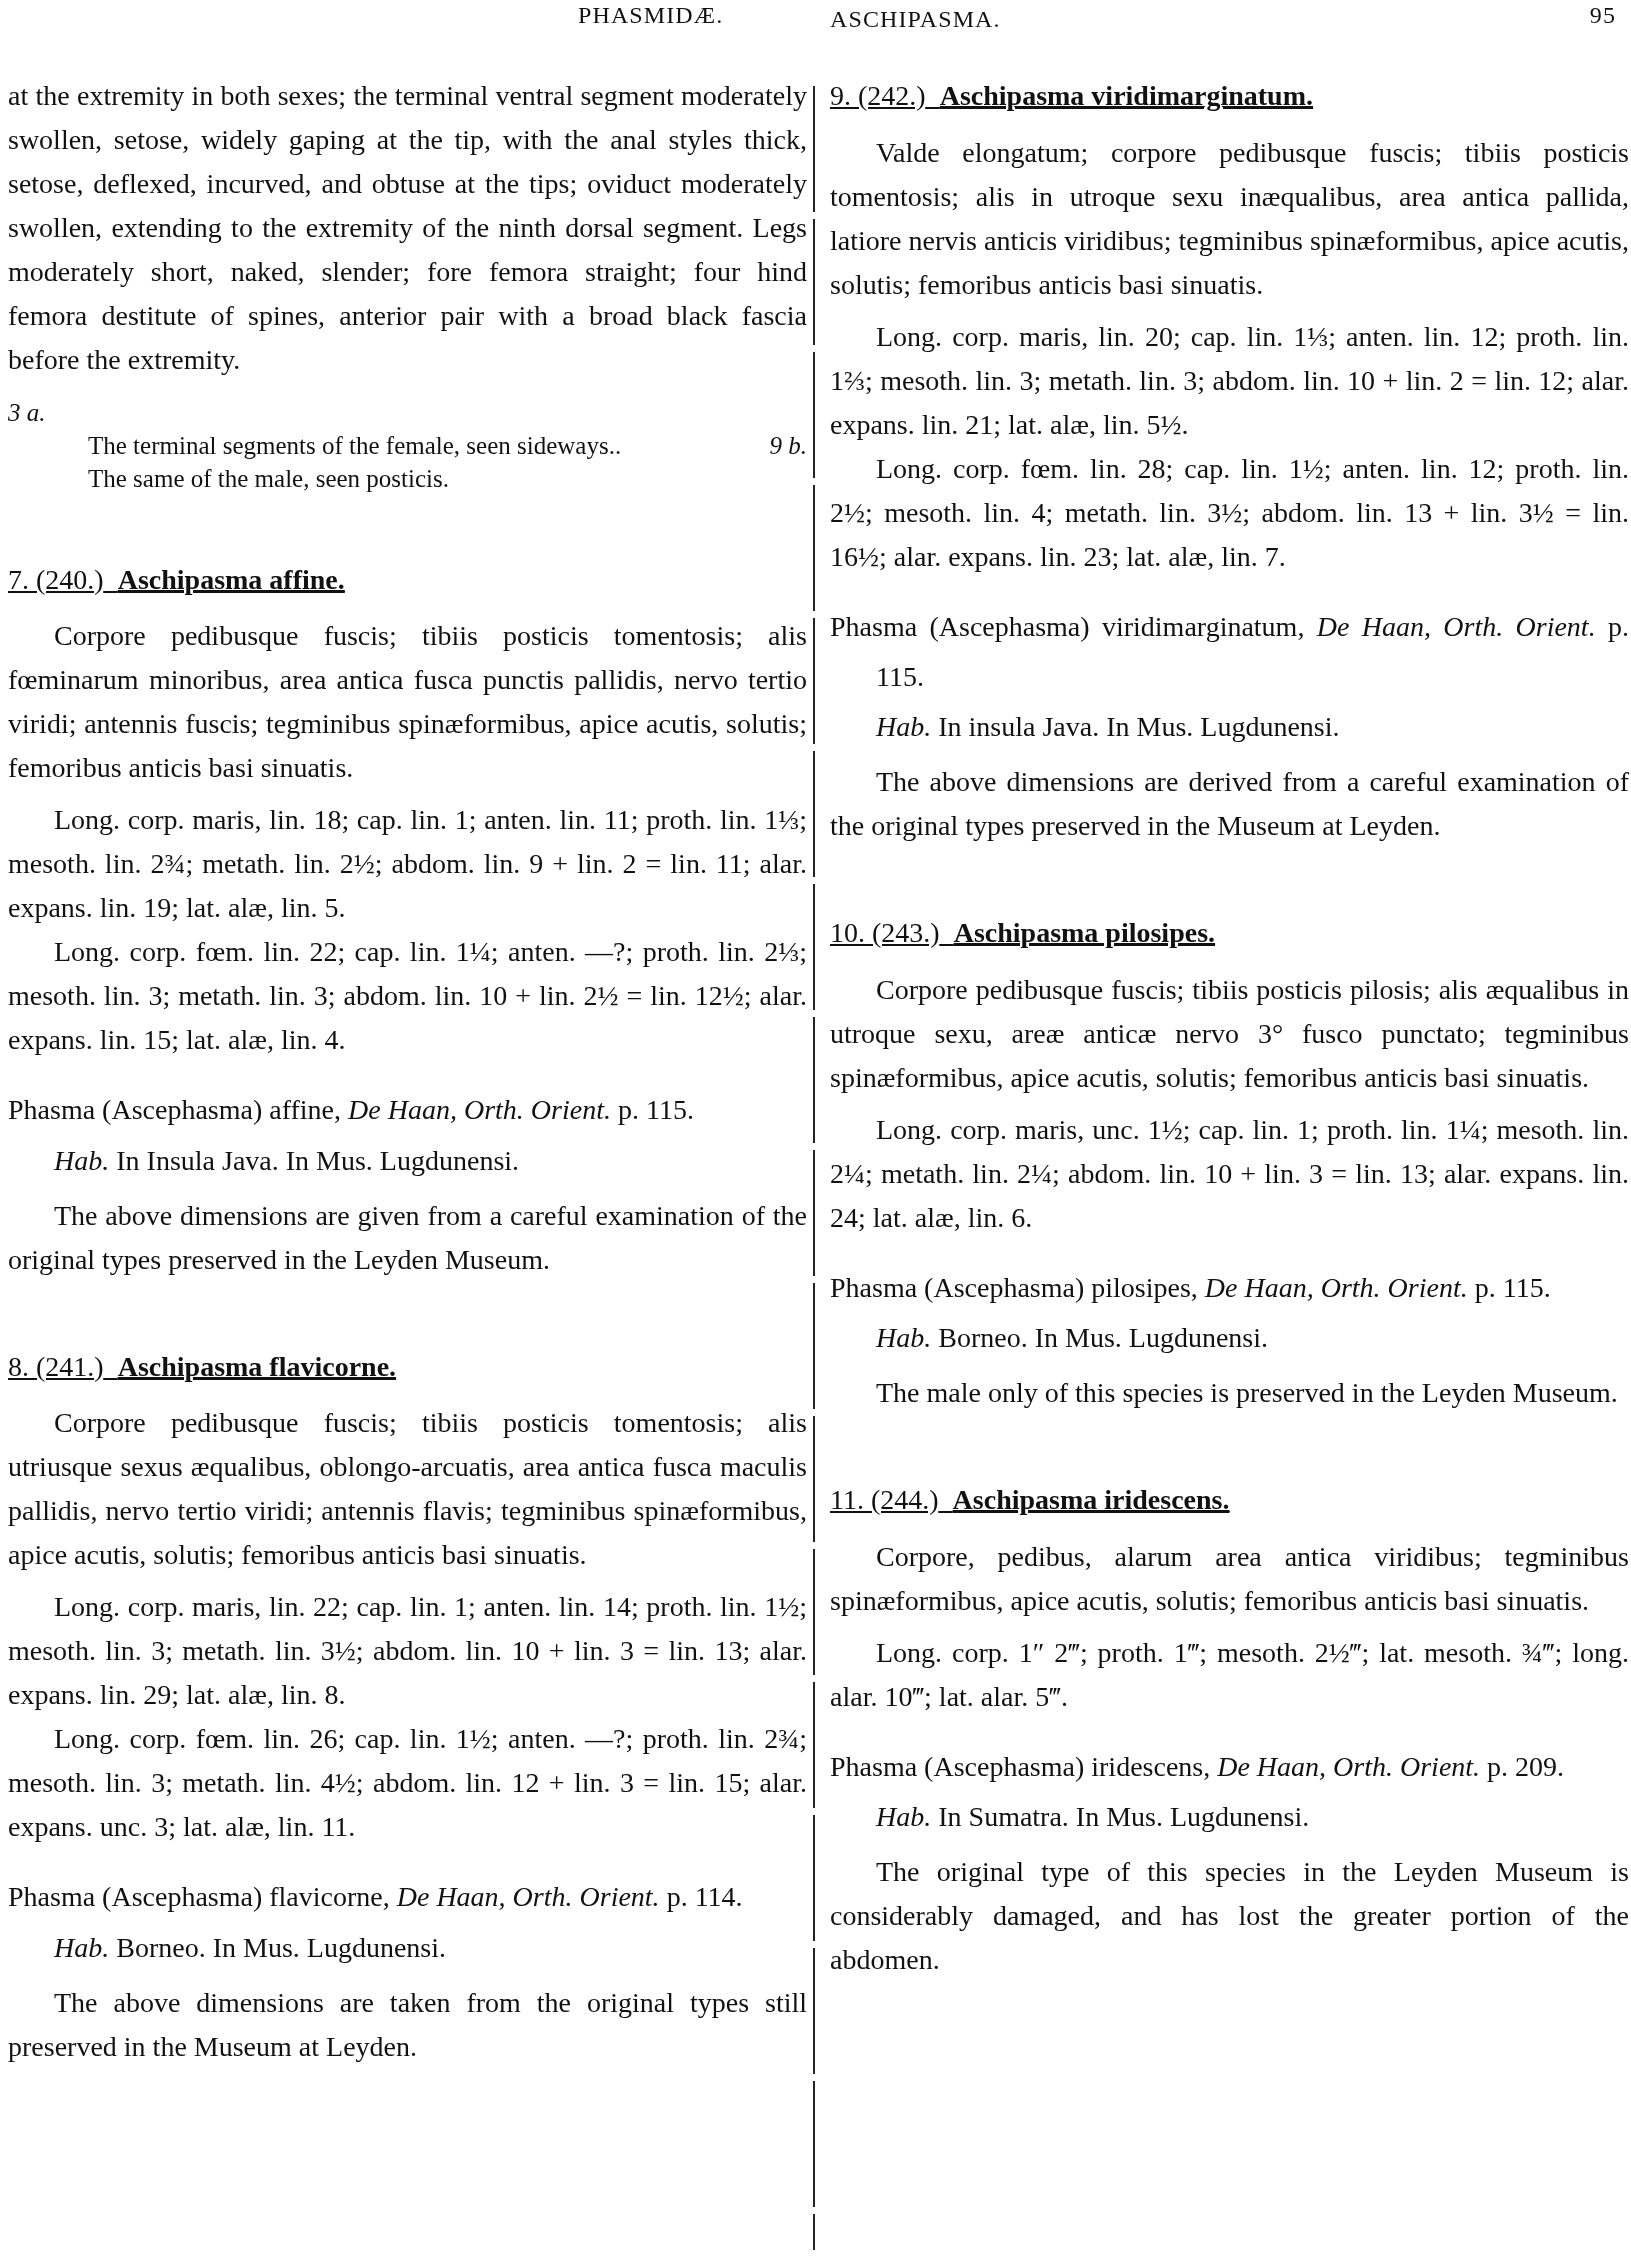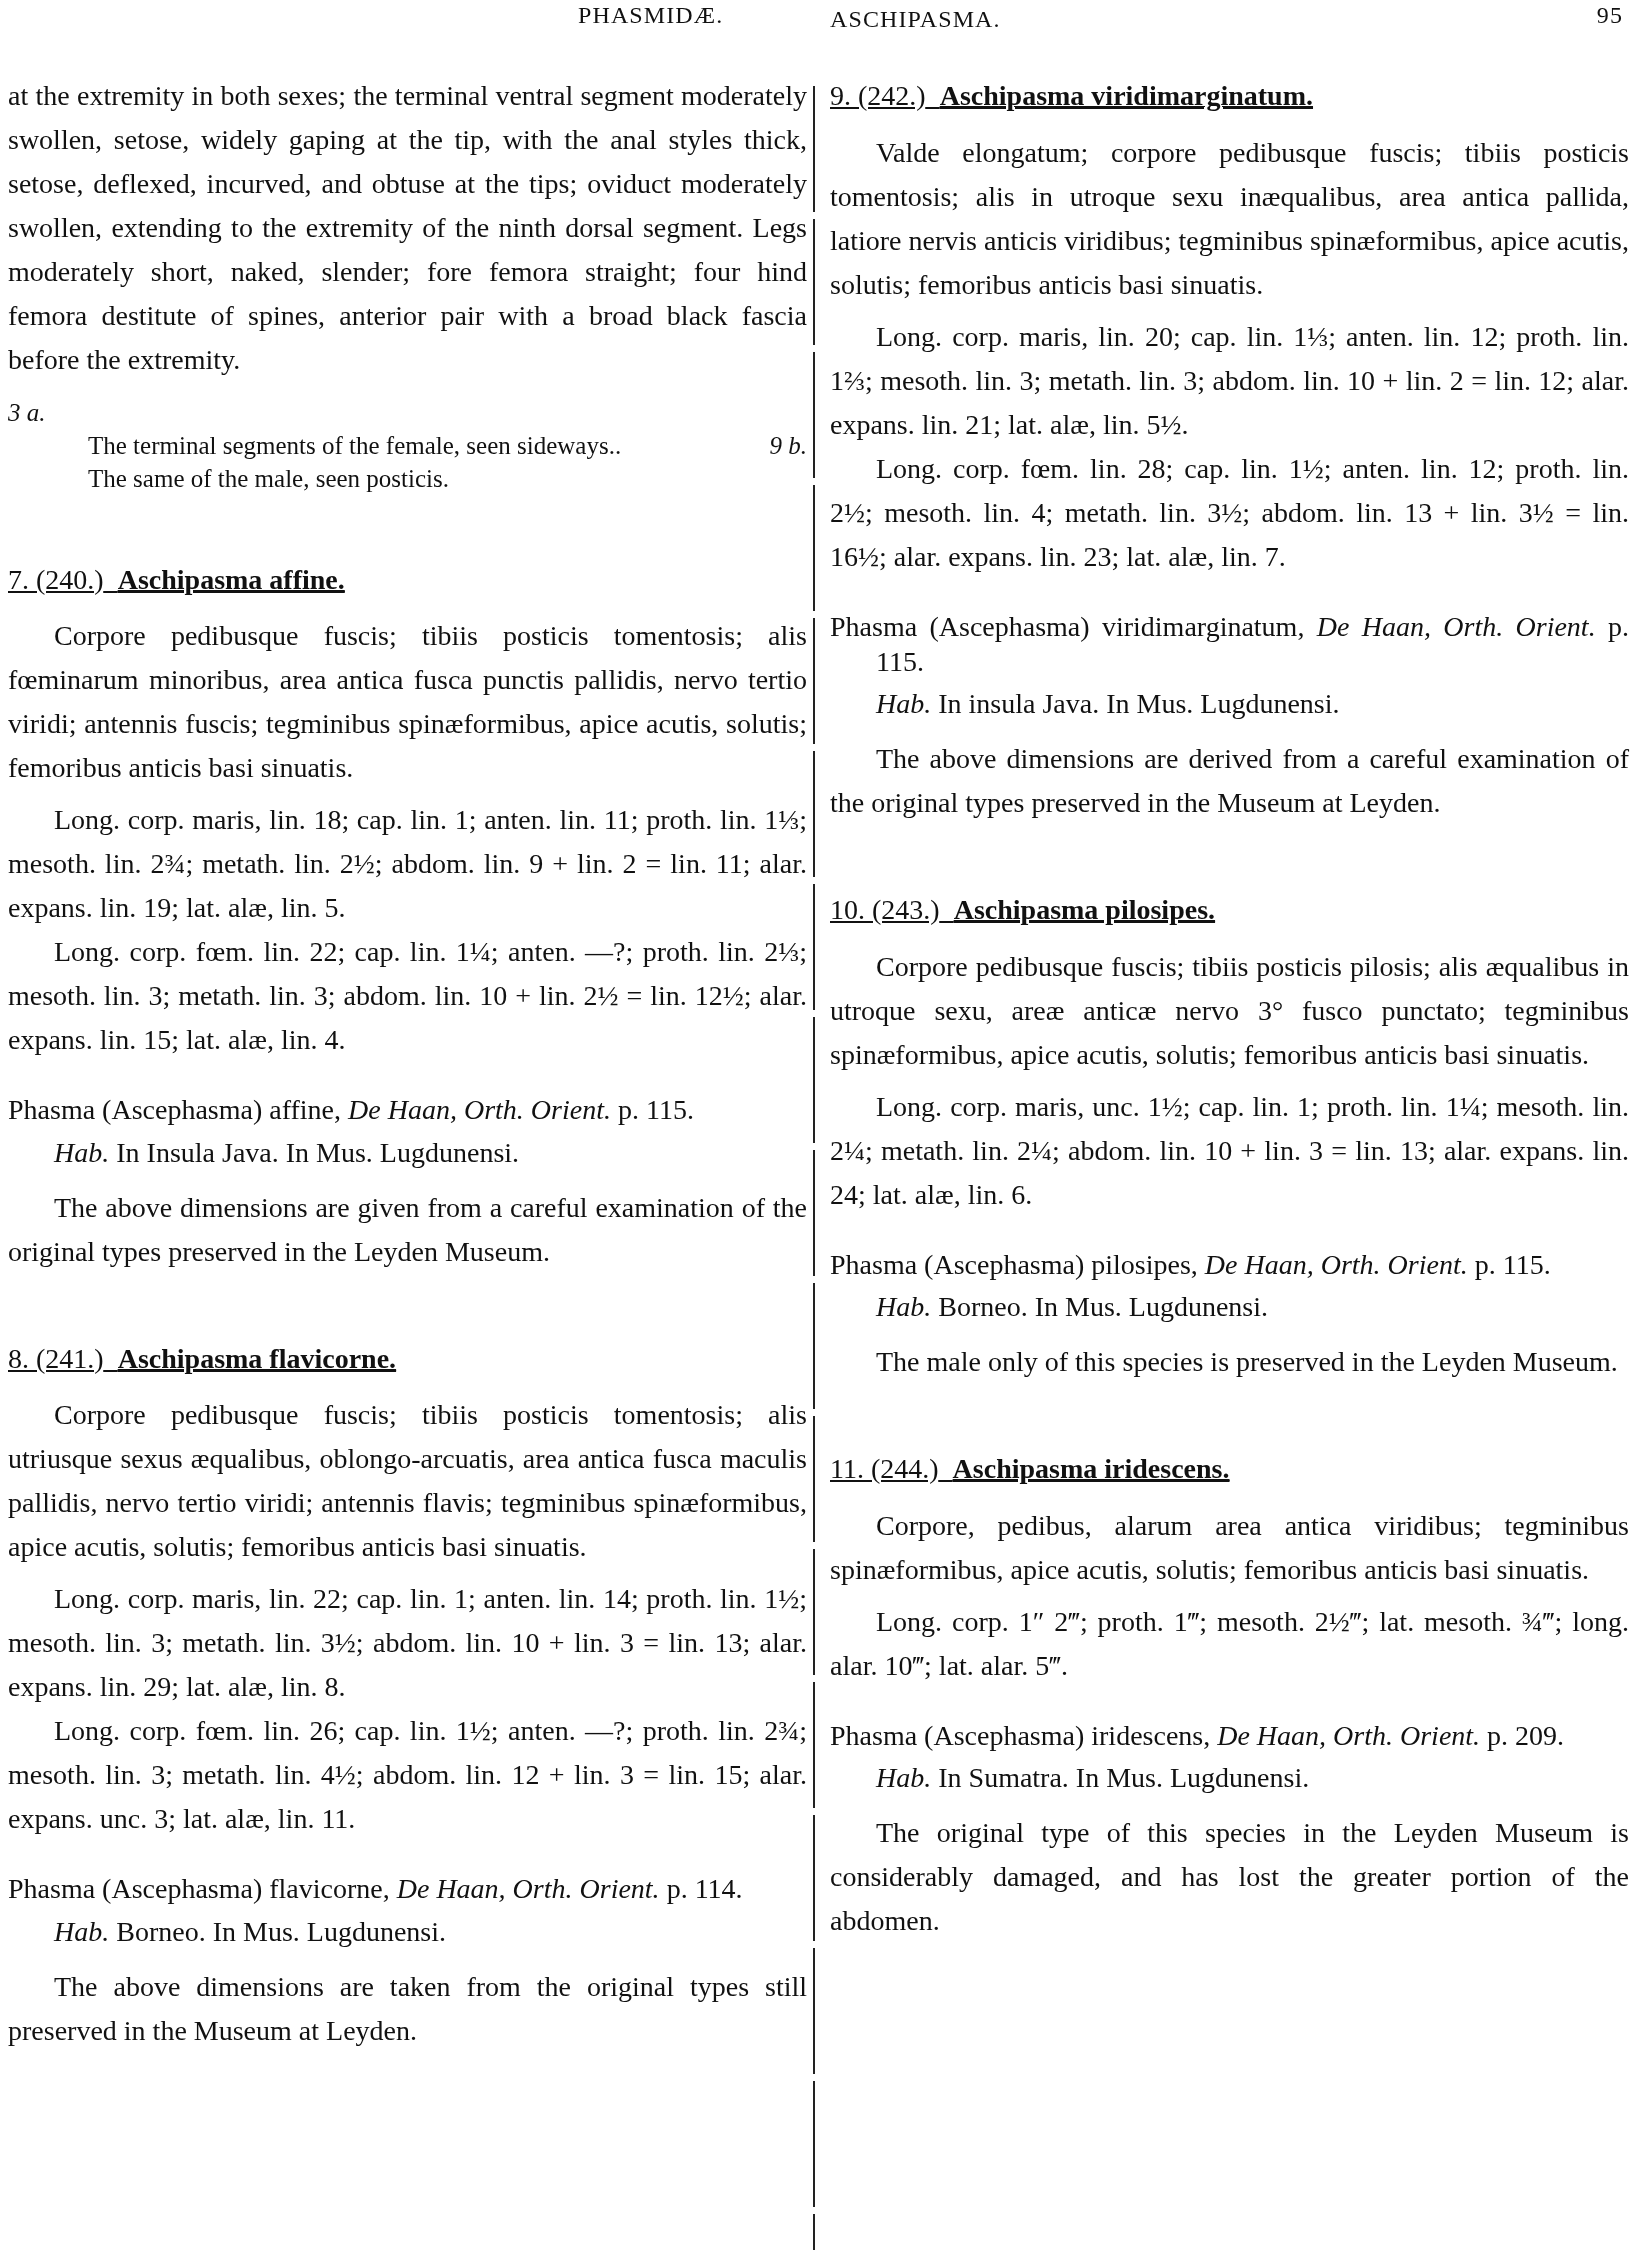--- a/index.html
+++ b/index.html
@@ -7,39 +7,39 @@
     width: 1632px; height: 2261px; position: relative; overflow: hidden;
     font-family: "Liberation Serif", "DejaVu Serif", serif;
     color: #111111;
   }
   .running-head {
     position: absolute; top: 2.3px; left: 0; width: 1624px; height: 46px;
     font-size: 24px; letter-spacing: 1.1px;
   }
   .running-head .family { position: absolute; left: 578px; top: 0; }
   .running-head .genus  { position: absolute; left: 830px; top: 4px; }
-  .running-head .pageno { position: absolute; right: 1px; top: 0; }
+  .running-head .pageno { position: absolute; right: 8px; top: 0; }
 
   .col {
     position: absolute; top: 74px; width: 799px;
     font-size: 28px; line-height: 44px; text-align: justify;
   }
   .col-left { left: 8px; }
   .col-right { left: 830px; }
   .divider {
     position: absolute; left: 813px; top: 86px; width: 1.7px; height: 2164px;
     background: repeating-linear-gradient(to bottom, #222 0 126px, transparent 126px 133px);
   }
   p { margin: 0; }
   .indent { text-indent: 46px; }
   .para-gap { margin-top: 11px; }
   .section-gap { margin-top: 63px; }
   .heading { text-align: left; margin-bottom: 12.6px; text-decoration: underline; }
   .heading .name { font-weight: bold; text-decoration: underline; text-decoration-thickness: 1.7px; }
-  .syn { padding-left: 46px; text-indent: -46px; margin-top: 30px; line-height: 35px; }
+  .syn { padding-left: 46px; text-indent: -46px; margin-top: 23px; line-height: 50px; }
   .hab { padding-left: 46px; margin-top: 3.4px; }
   .plate { line-height: 33px; font-size: 25px; margin-top: 13.7px; }
   .plate .row { display: flex; justify-content: space-between; }
   .plate .sub { padding-left: 80px; }
   .plate .smallcaps { font-variant: small-caps; letter-spacing: 1.1px; }
   .it { font-style: italic; }
   .measure { margin-top: 8px; }
 </style>
 </head>
 <body>

